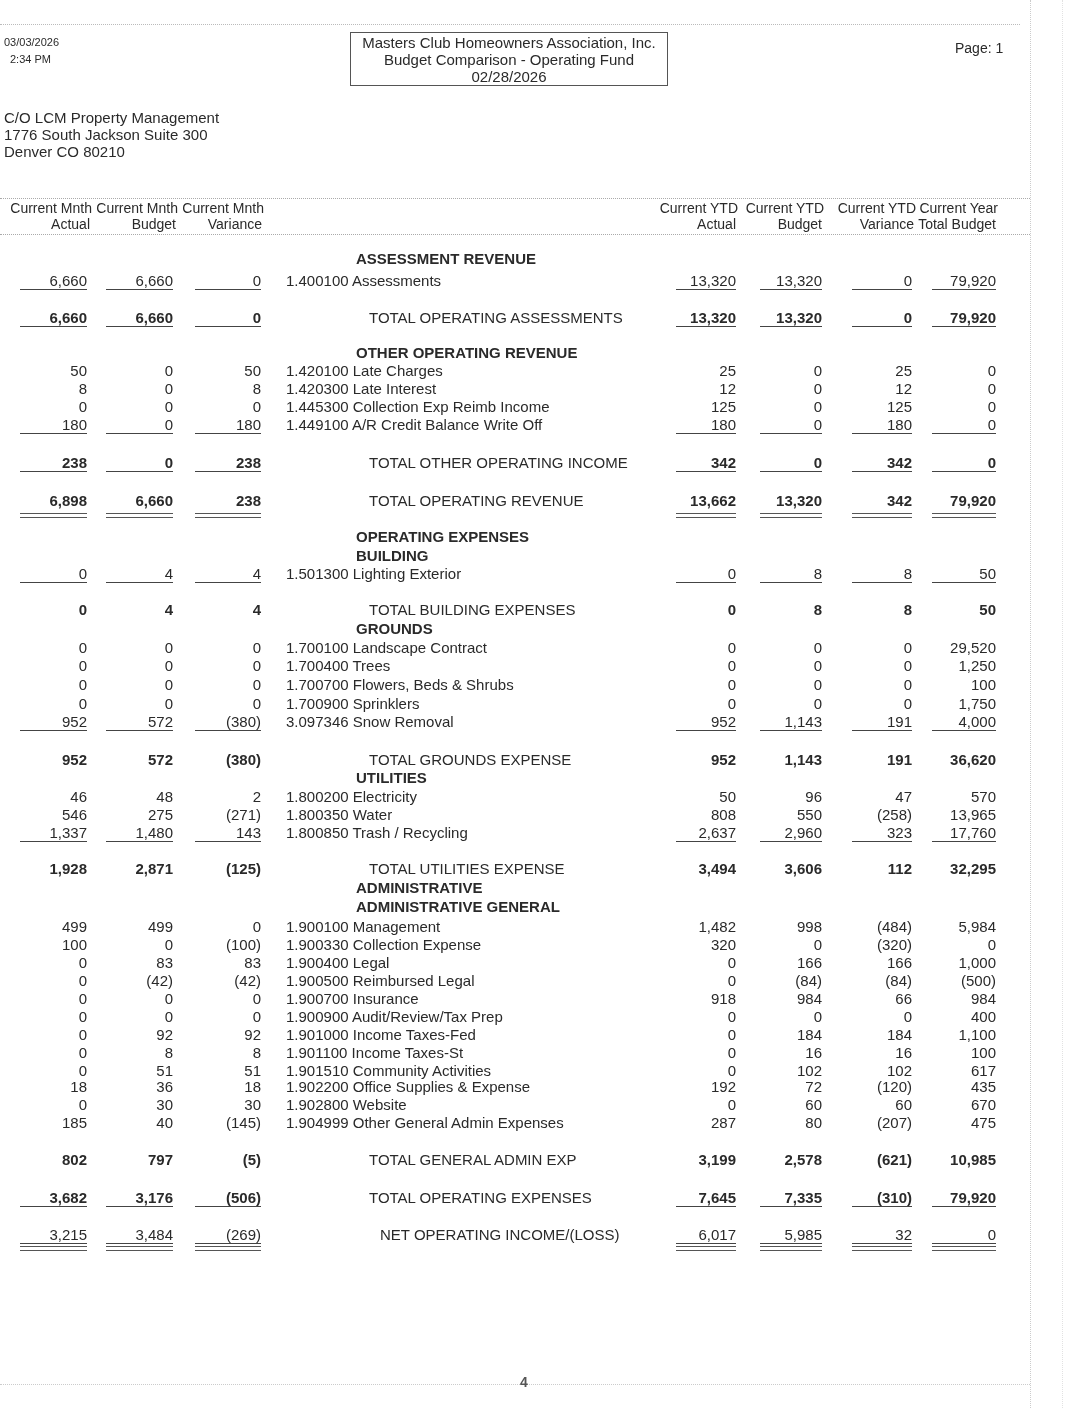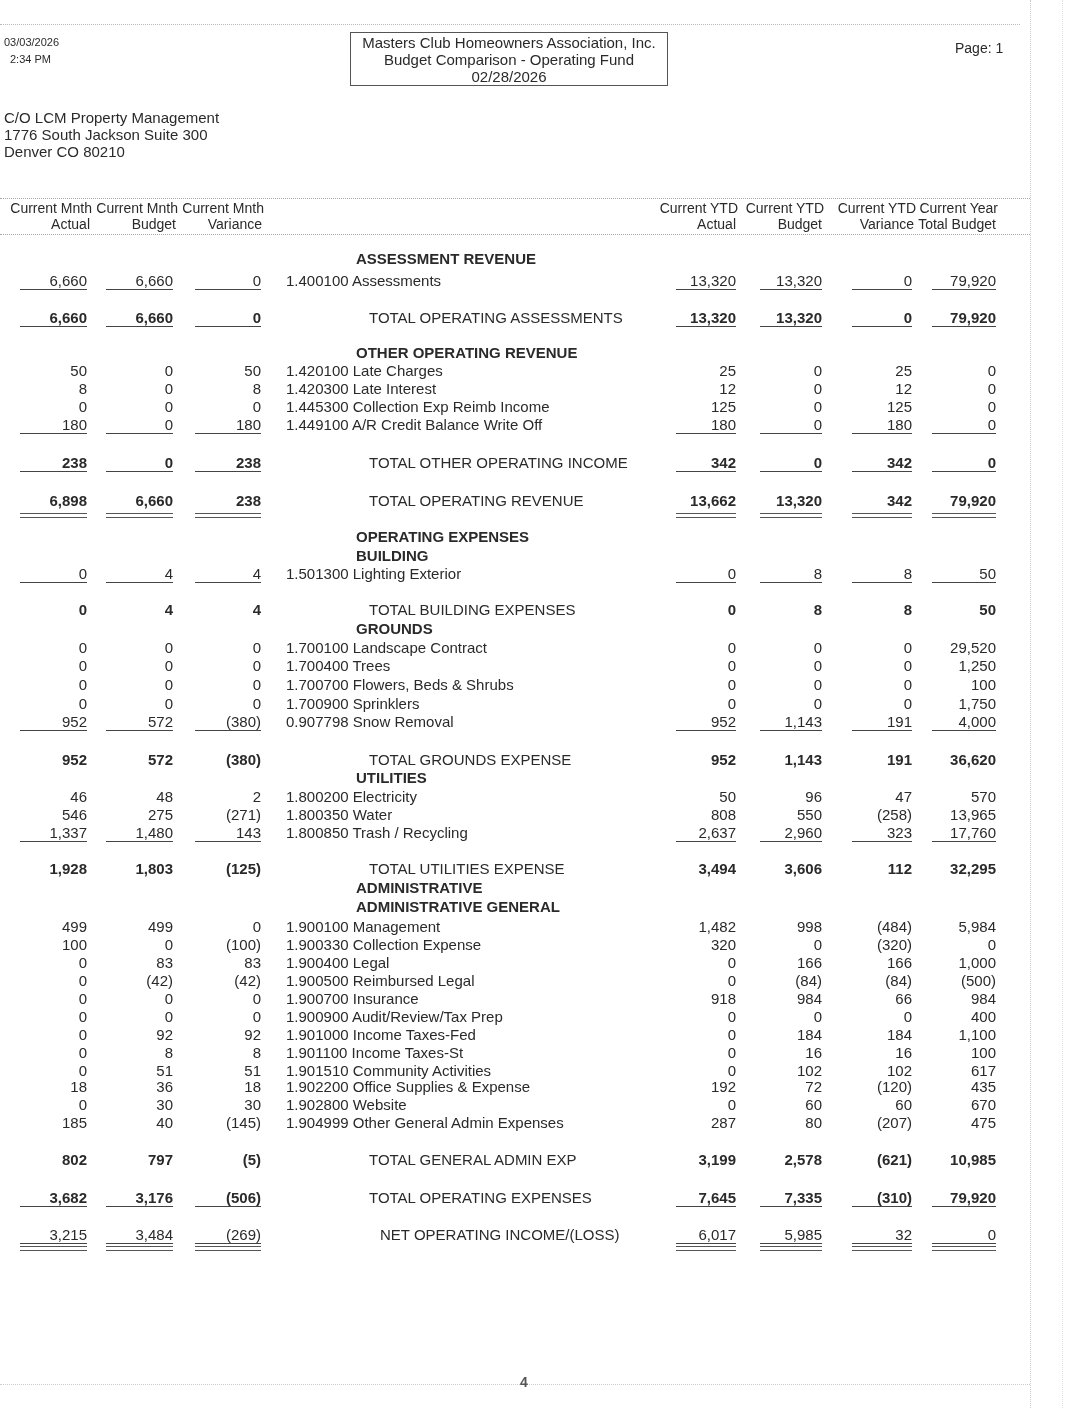--- a/index.html
+++ b/index.html
@@ -250,21 +250,21 @@
       <span class="acct">1.700900 Sprinklers</span>
       <span class="cell c0">0</span>
       <span class="cell c1">0</span>
       <span class="cell c2">0</span>
       <span class="cell c3">0</span>
       <span class="cell c4">0</span>
       <span class="cell c5">0</span>
       <span class="cell c6">1,750</span>
     </div>
     <div class="row ul" style="top: 713px;">
-      <span class="acct">0.907798 Snow Removal</span>
+      <span class="acct">3.097346 Snow Removal</span>
       <span class="cell c0">952</span>
       <span class="cell c1">572</span>
       <span class="cell c2">(380)</span>
       <span class="cell c3">952</span>
       <span class="cell c4">1,143</span>
       <span class="cell c5">191</span>
       <span class="cell c6">4,000</span>
     </div>
     <div class="row bold" style="top: 751px;">
       <span class="total-label">TOTAL GROUNDS EXPENSE</span>
@@ -305,21 +305,21 @@
       <span class="cell c1">1,480</span>
       <span class="cell c2">143</span>
       <span class="cell c3">2,637</span>
       <span class="cell c4">2,960</span>
       <span class="cell c5">323</span>
       <span class="cell c6">17,760</span>
     </div>
     <div class="row bold" style="top: 860px;">
       <span class="total-label">TOTAL UTILITIES EXPENSE</span>
       <span class="cell c0">1,928</span>
-      <span class="cell c1">1,803</span>
+      <span class="cell c1">2,871</span>
       <span class="cell c2">(125)</span>
       <span class="cell c3">3,494</span>
       <span class="cell c4">3,606</span>
       <span class="cell c5">112</span>
       <span class="cell c6">32,295</span>
     </div>
     <div class="row" style="top: 879px; text-decoration: underline;">
       <span class="section">ADMINISTRATIVE</span>
     </div>
     <div class="row" style="top: 898px;">

